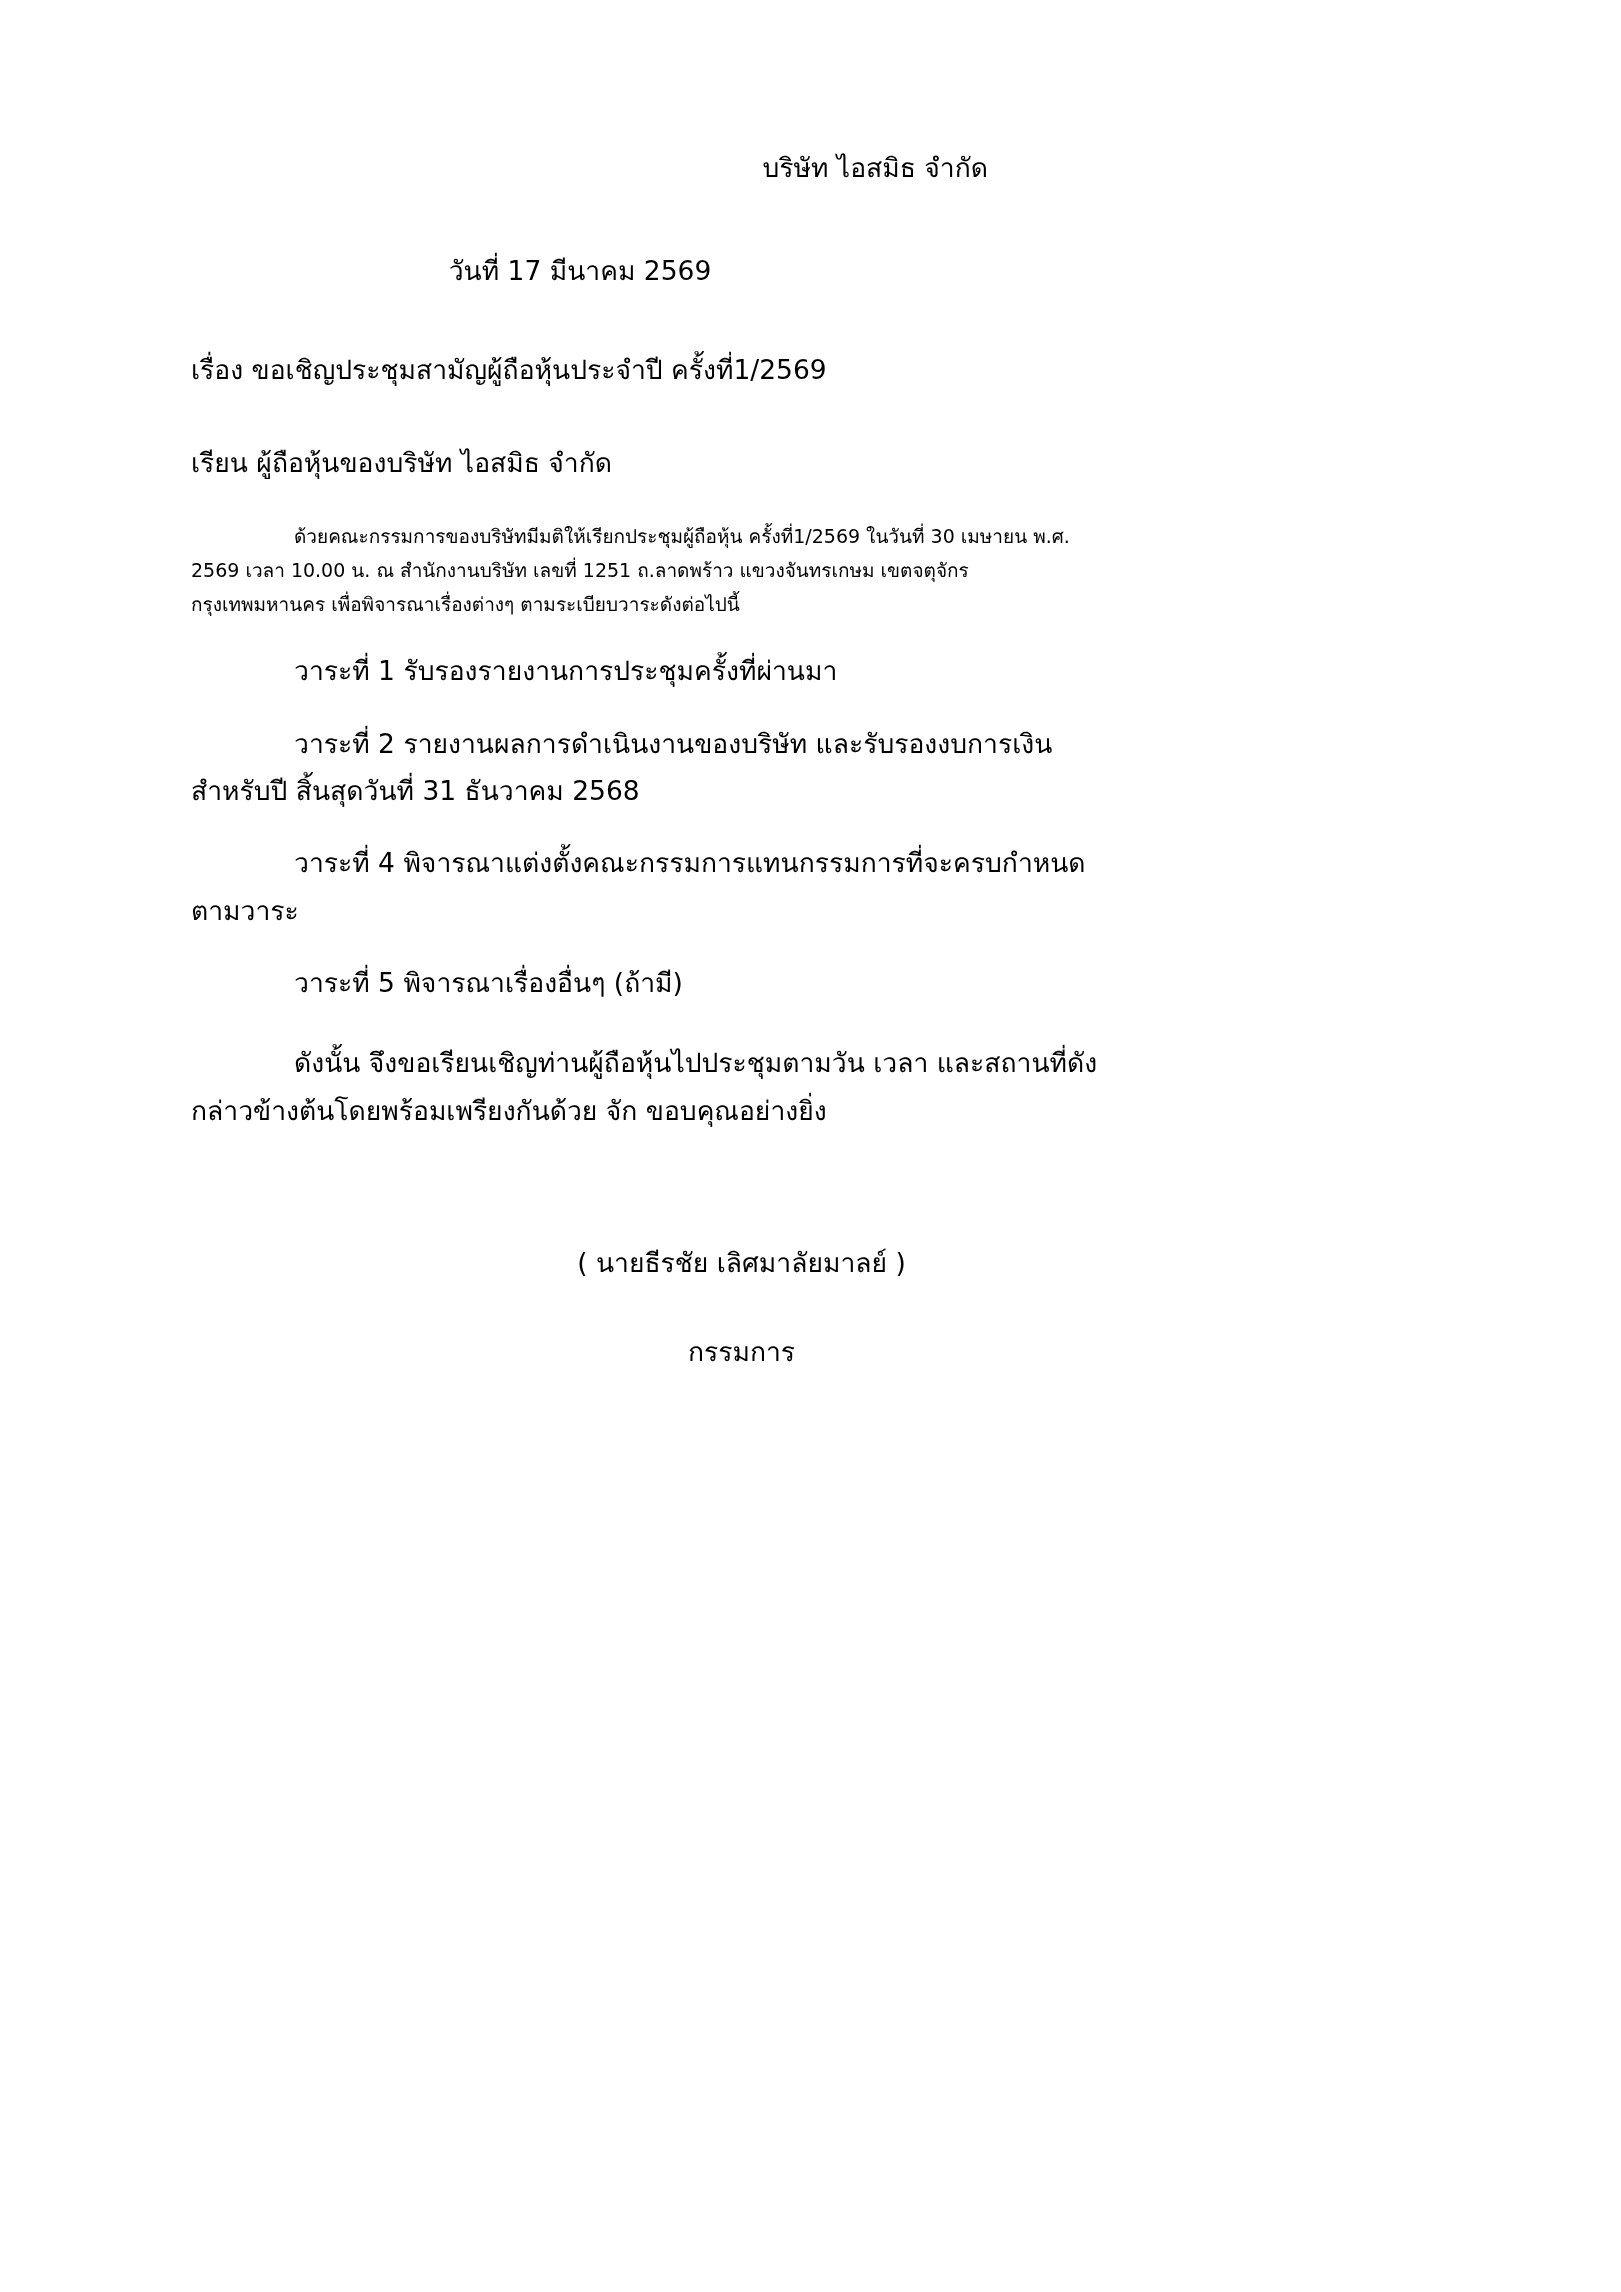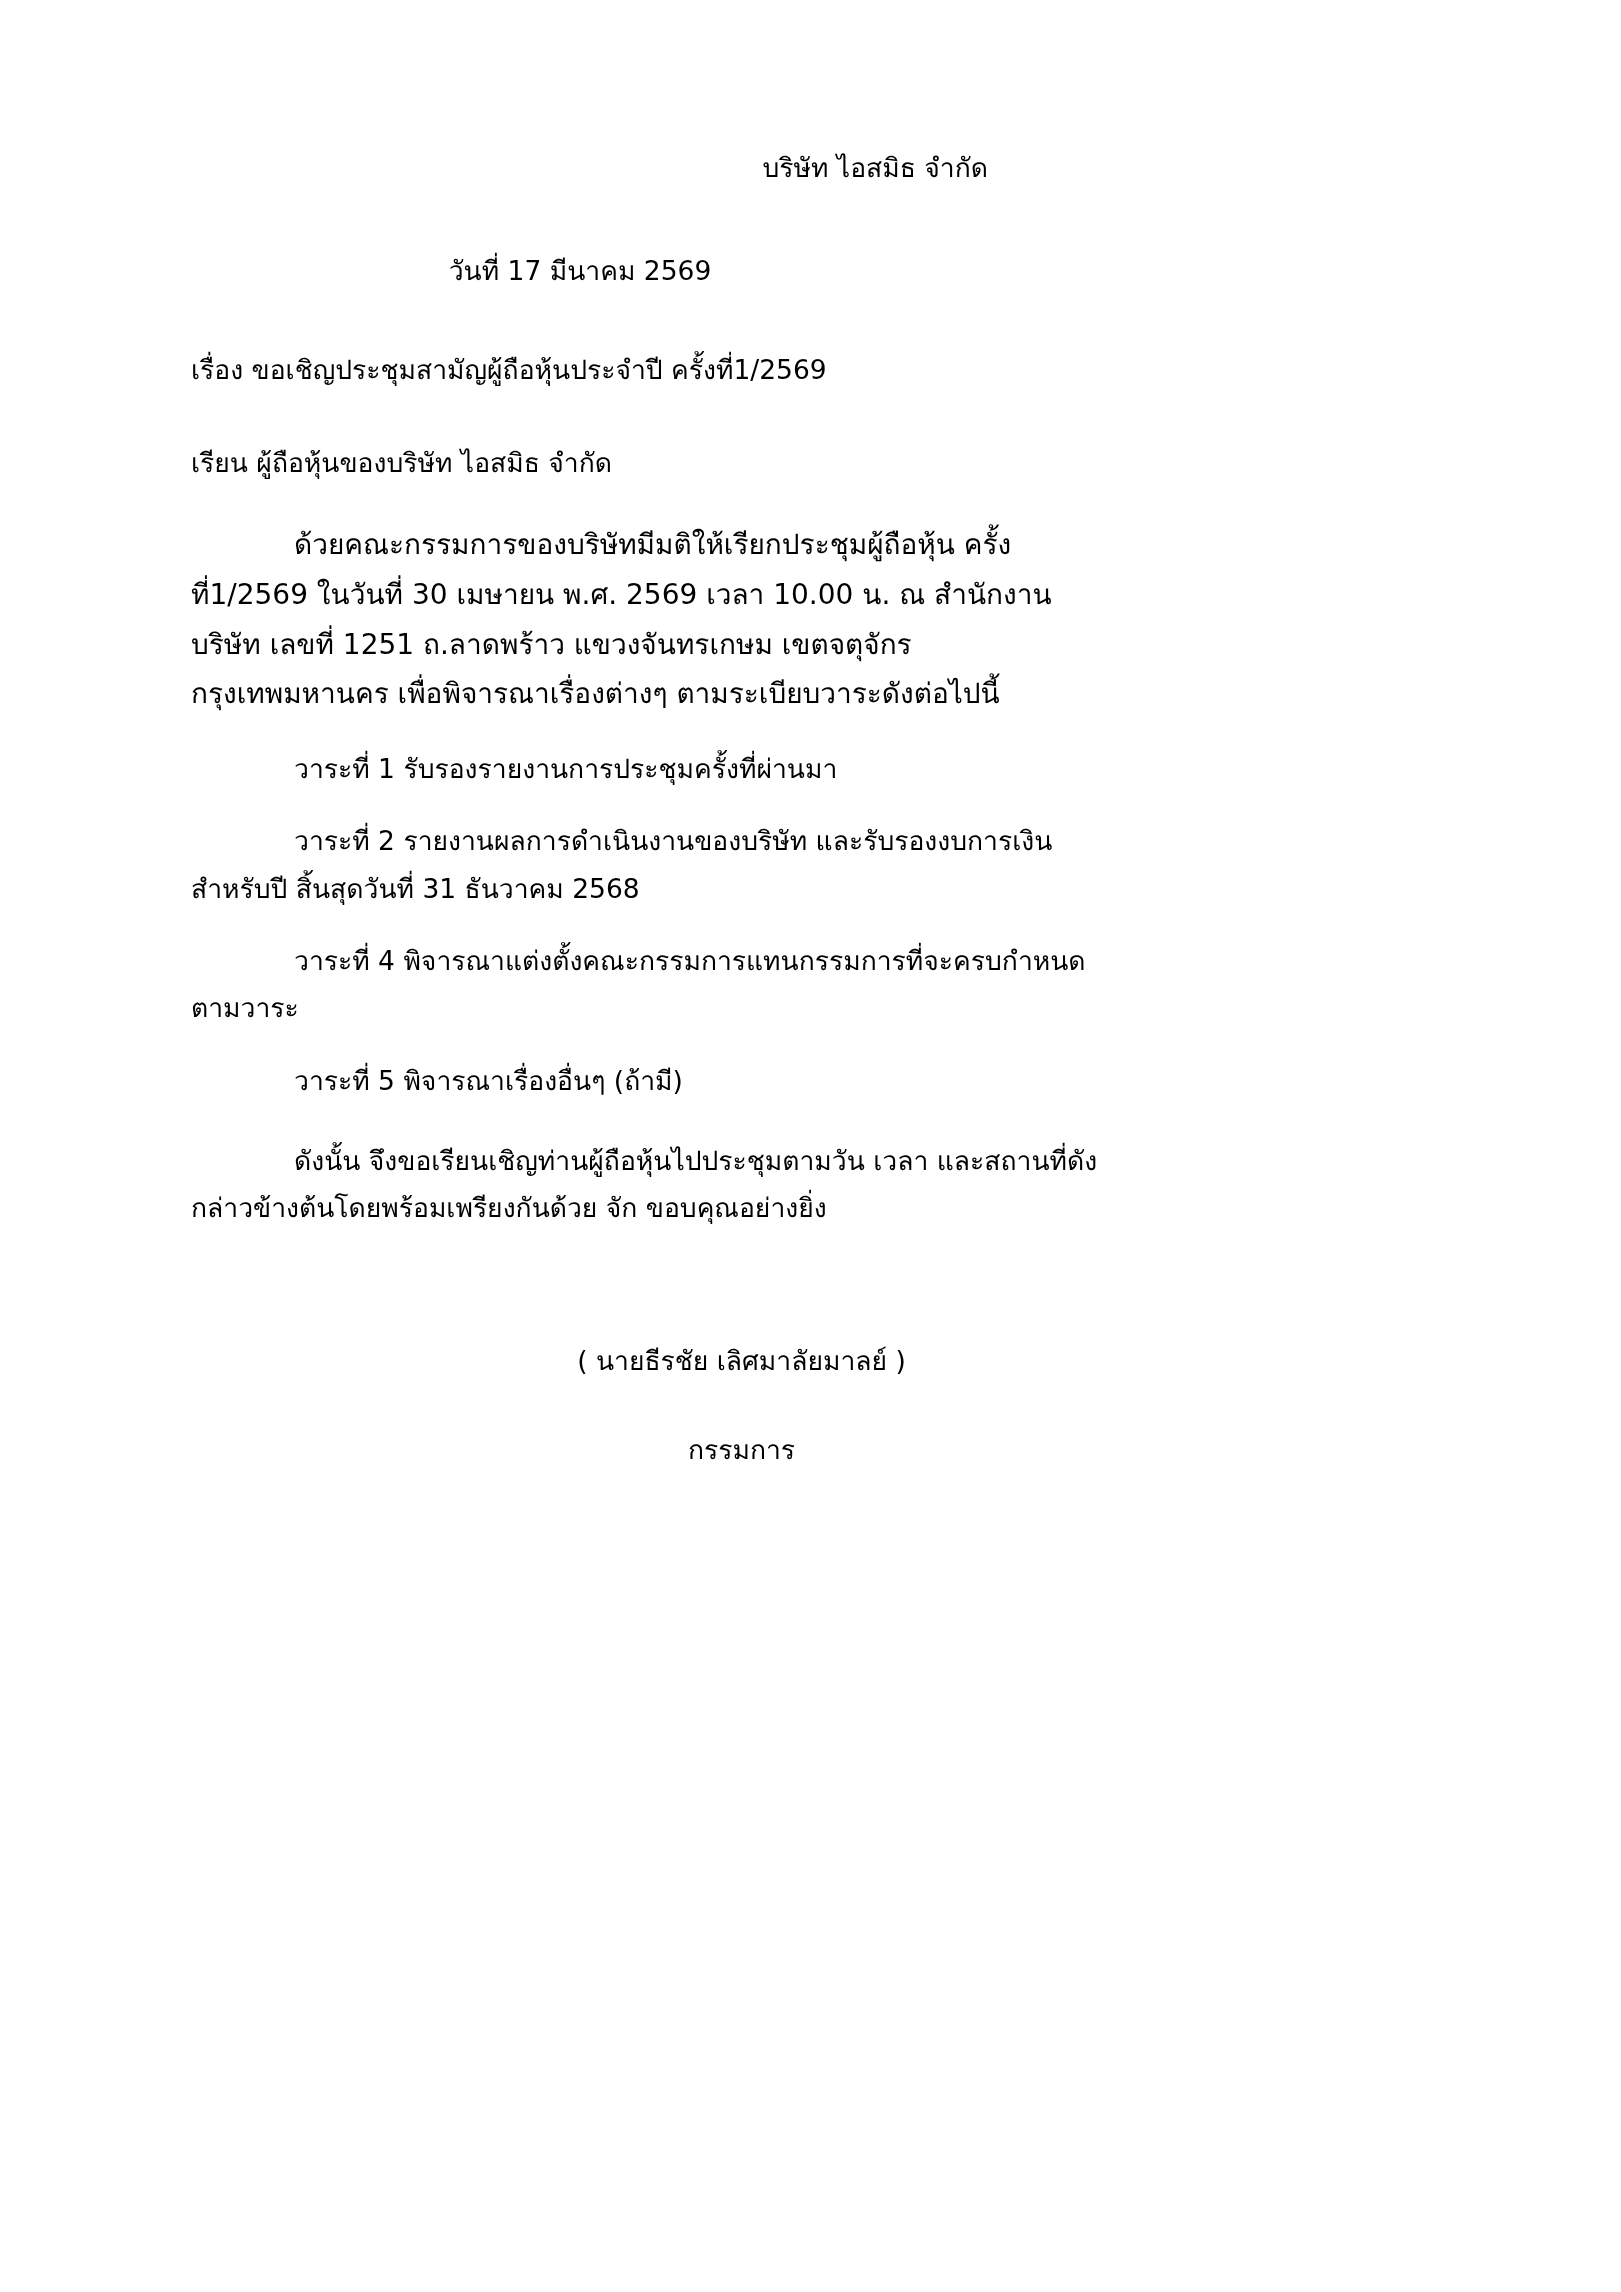--- a/index.html
+++ b/index.html
@@ -36,21 +36,21 @@
   }
   .subject {
     font-size: 26.5px;
     margin-bottom: 51px;
   }
   .salutation {
     font-size: 26.5px;
     margin-bottom: 36px;
   }
   .para {
-    font-size: 28px;
+    font-size: 19px;
     line-height: 1.78;
     margin-bottom: 25.5px;
     text-align: left;
   }
   .para.indent-first {
     text-indent: 103px;
   }
   .agenda {
     font-size: 26.5px;
     line-height: 1.78;

